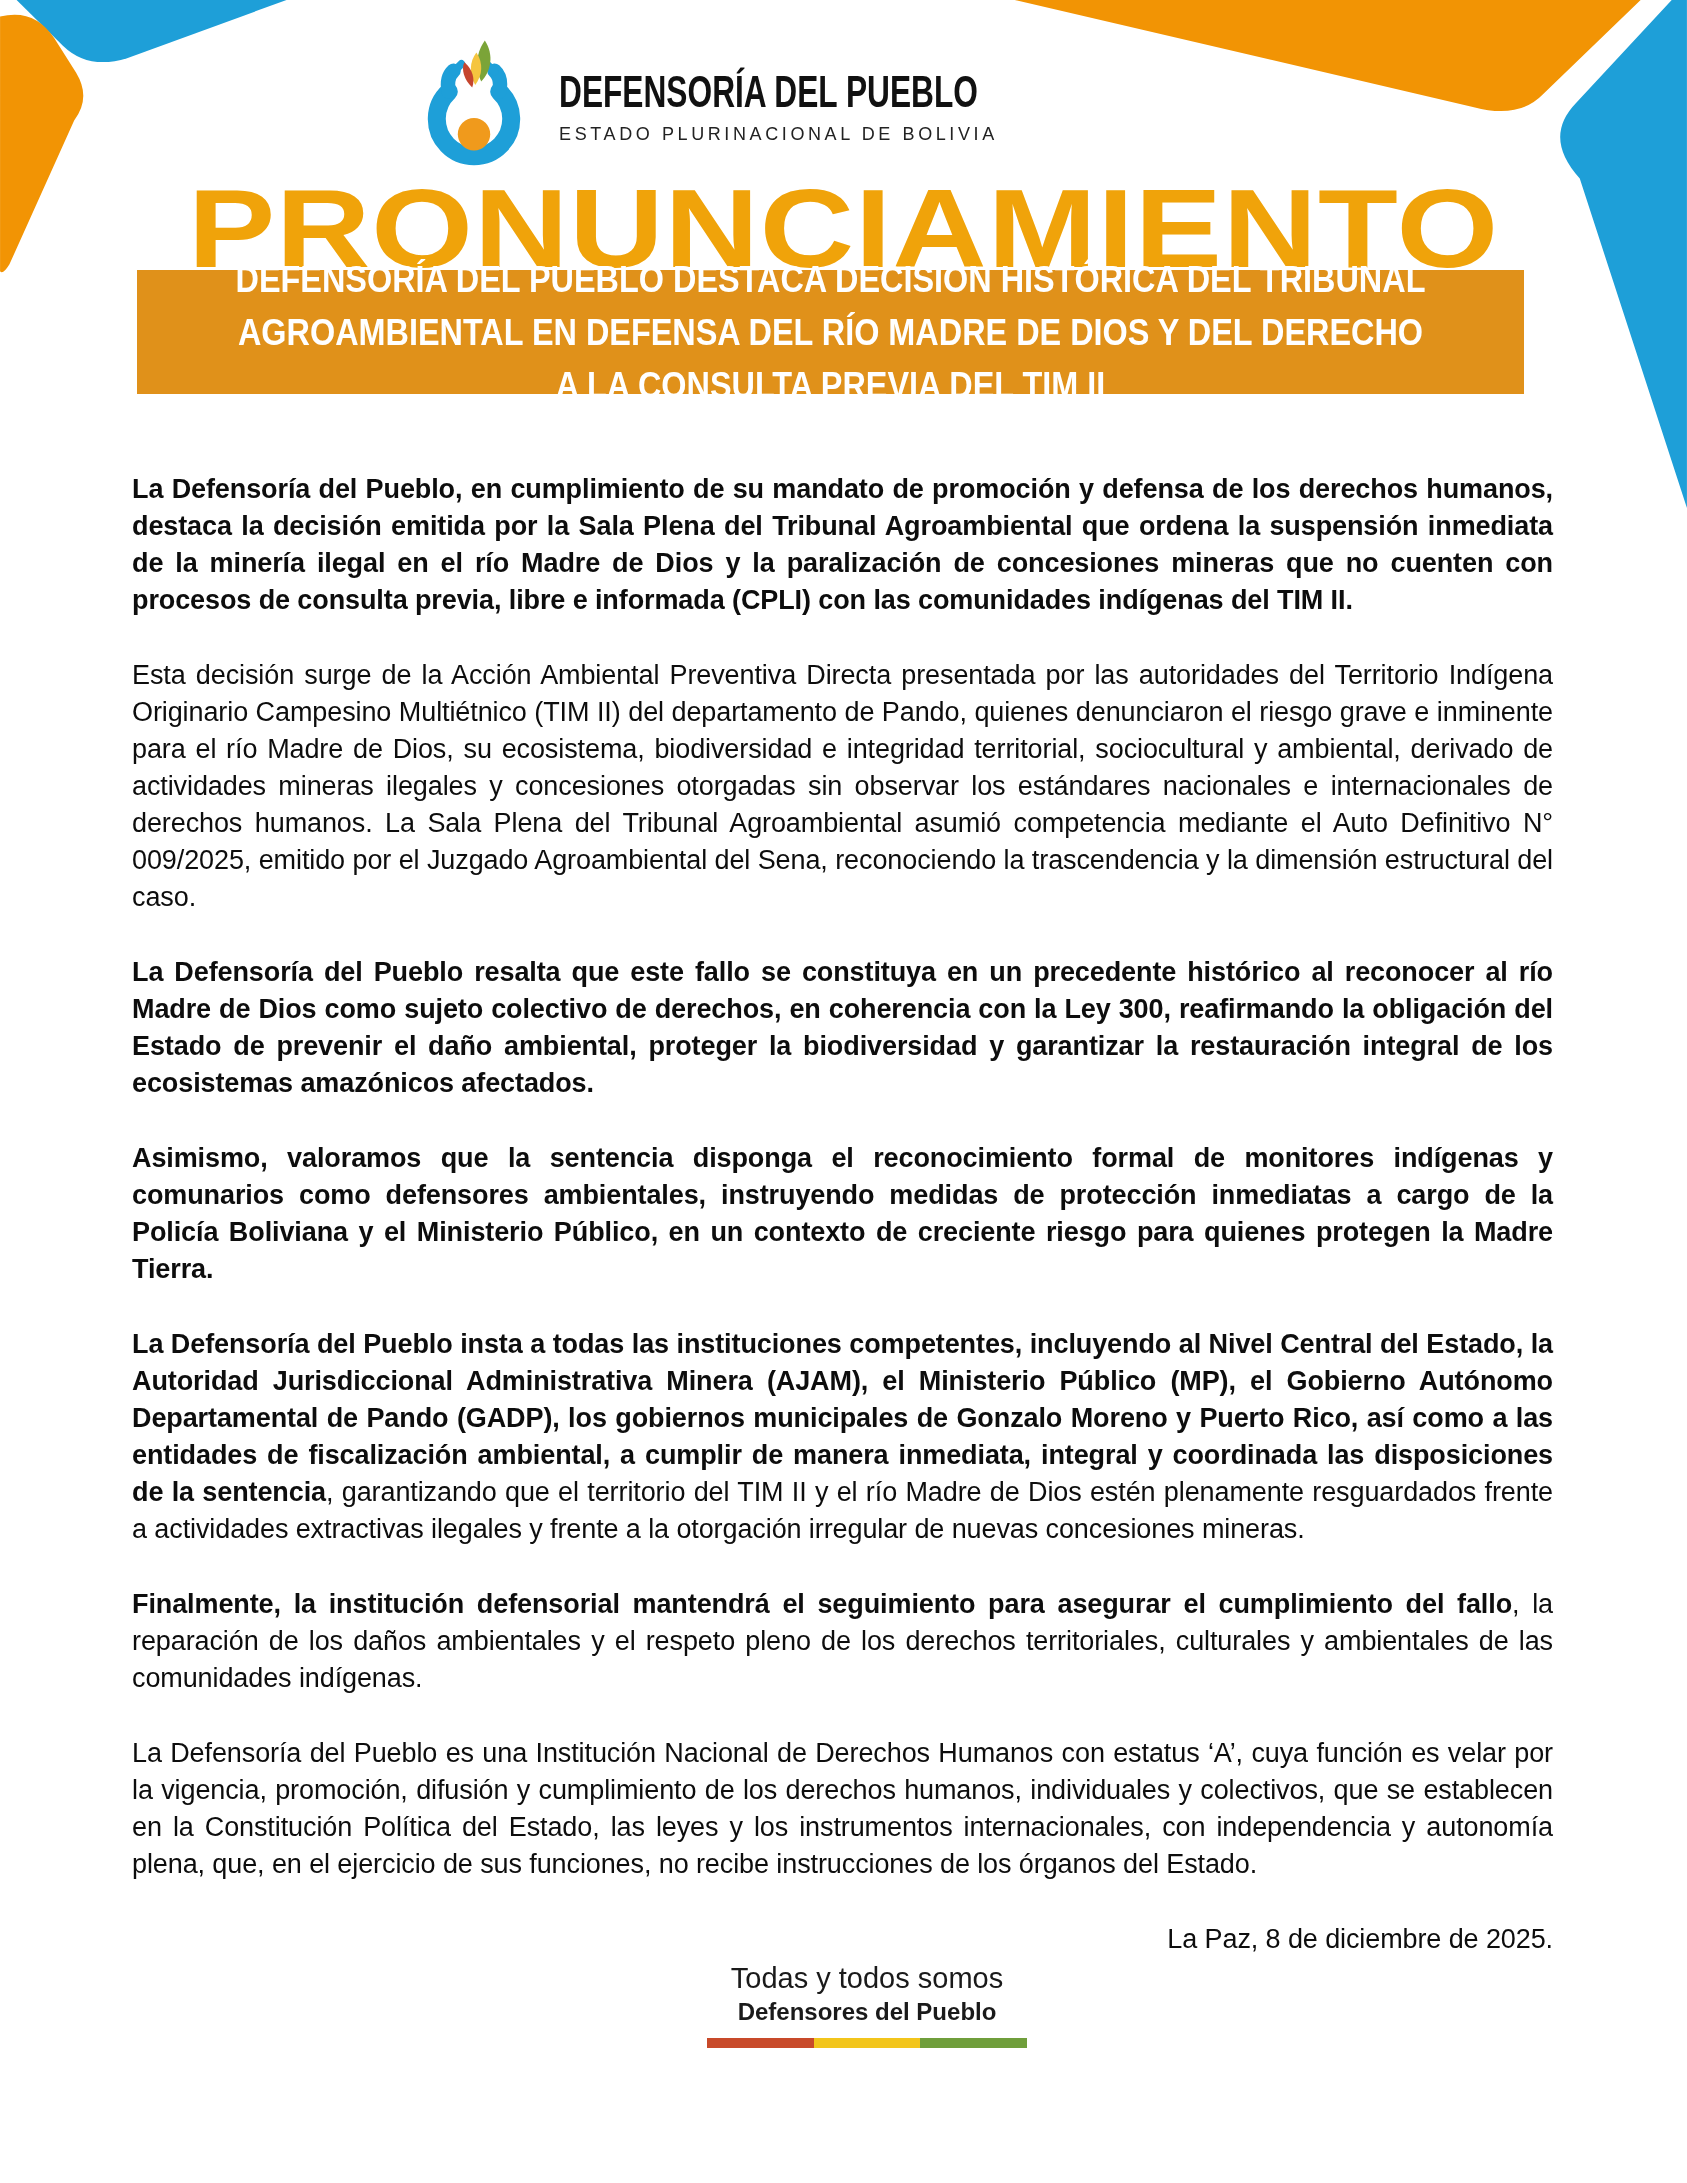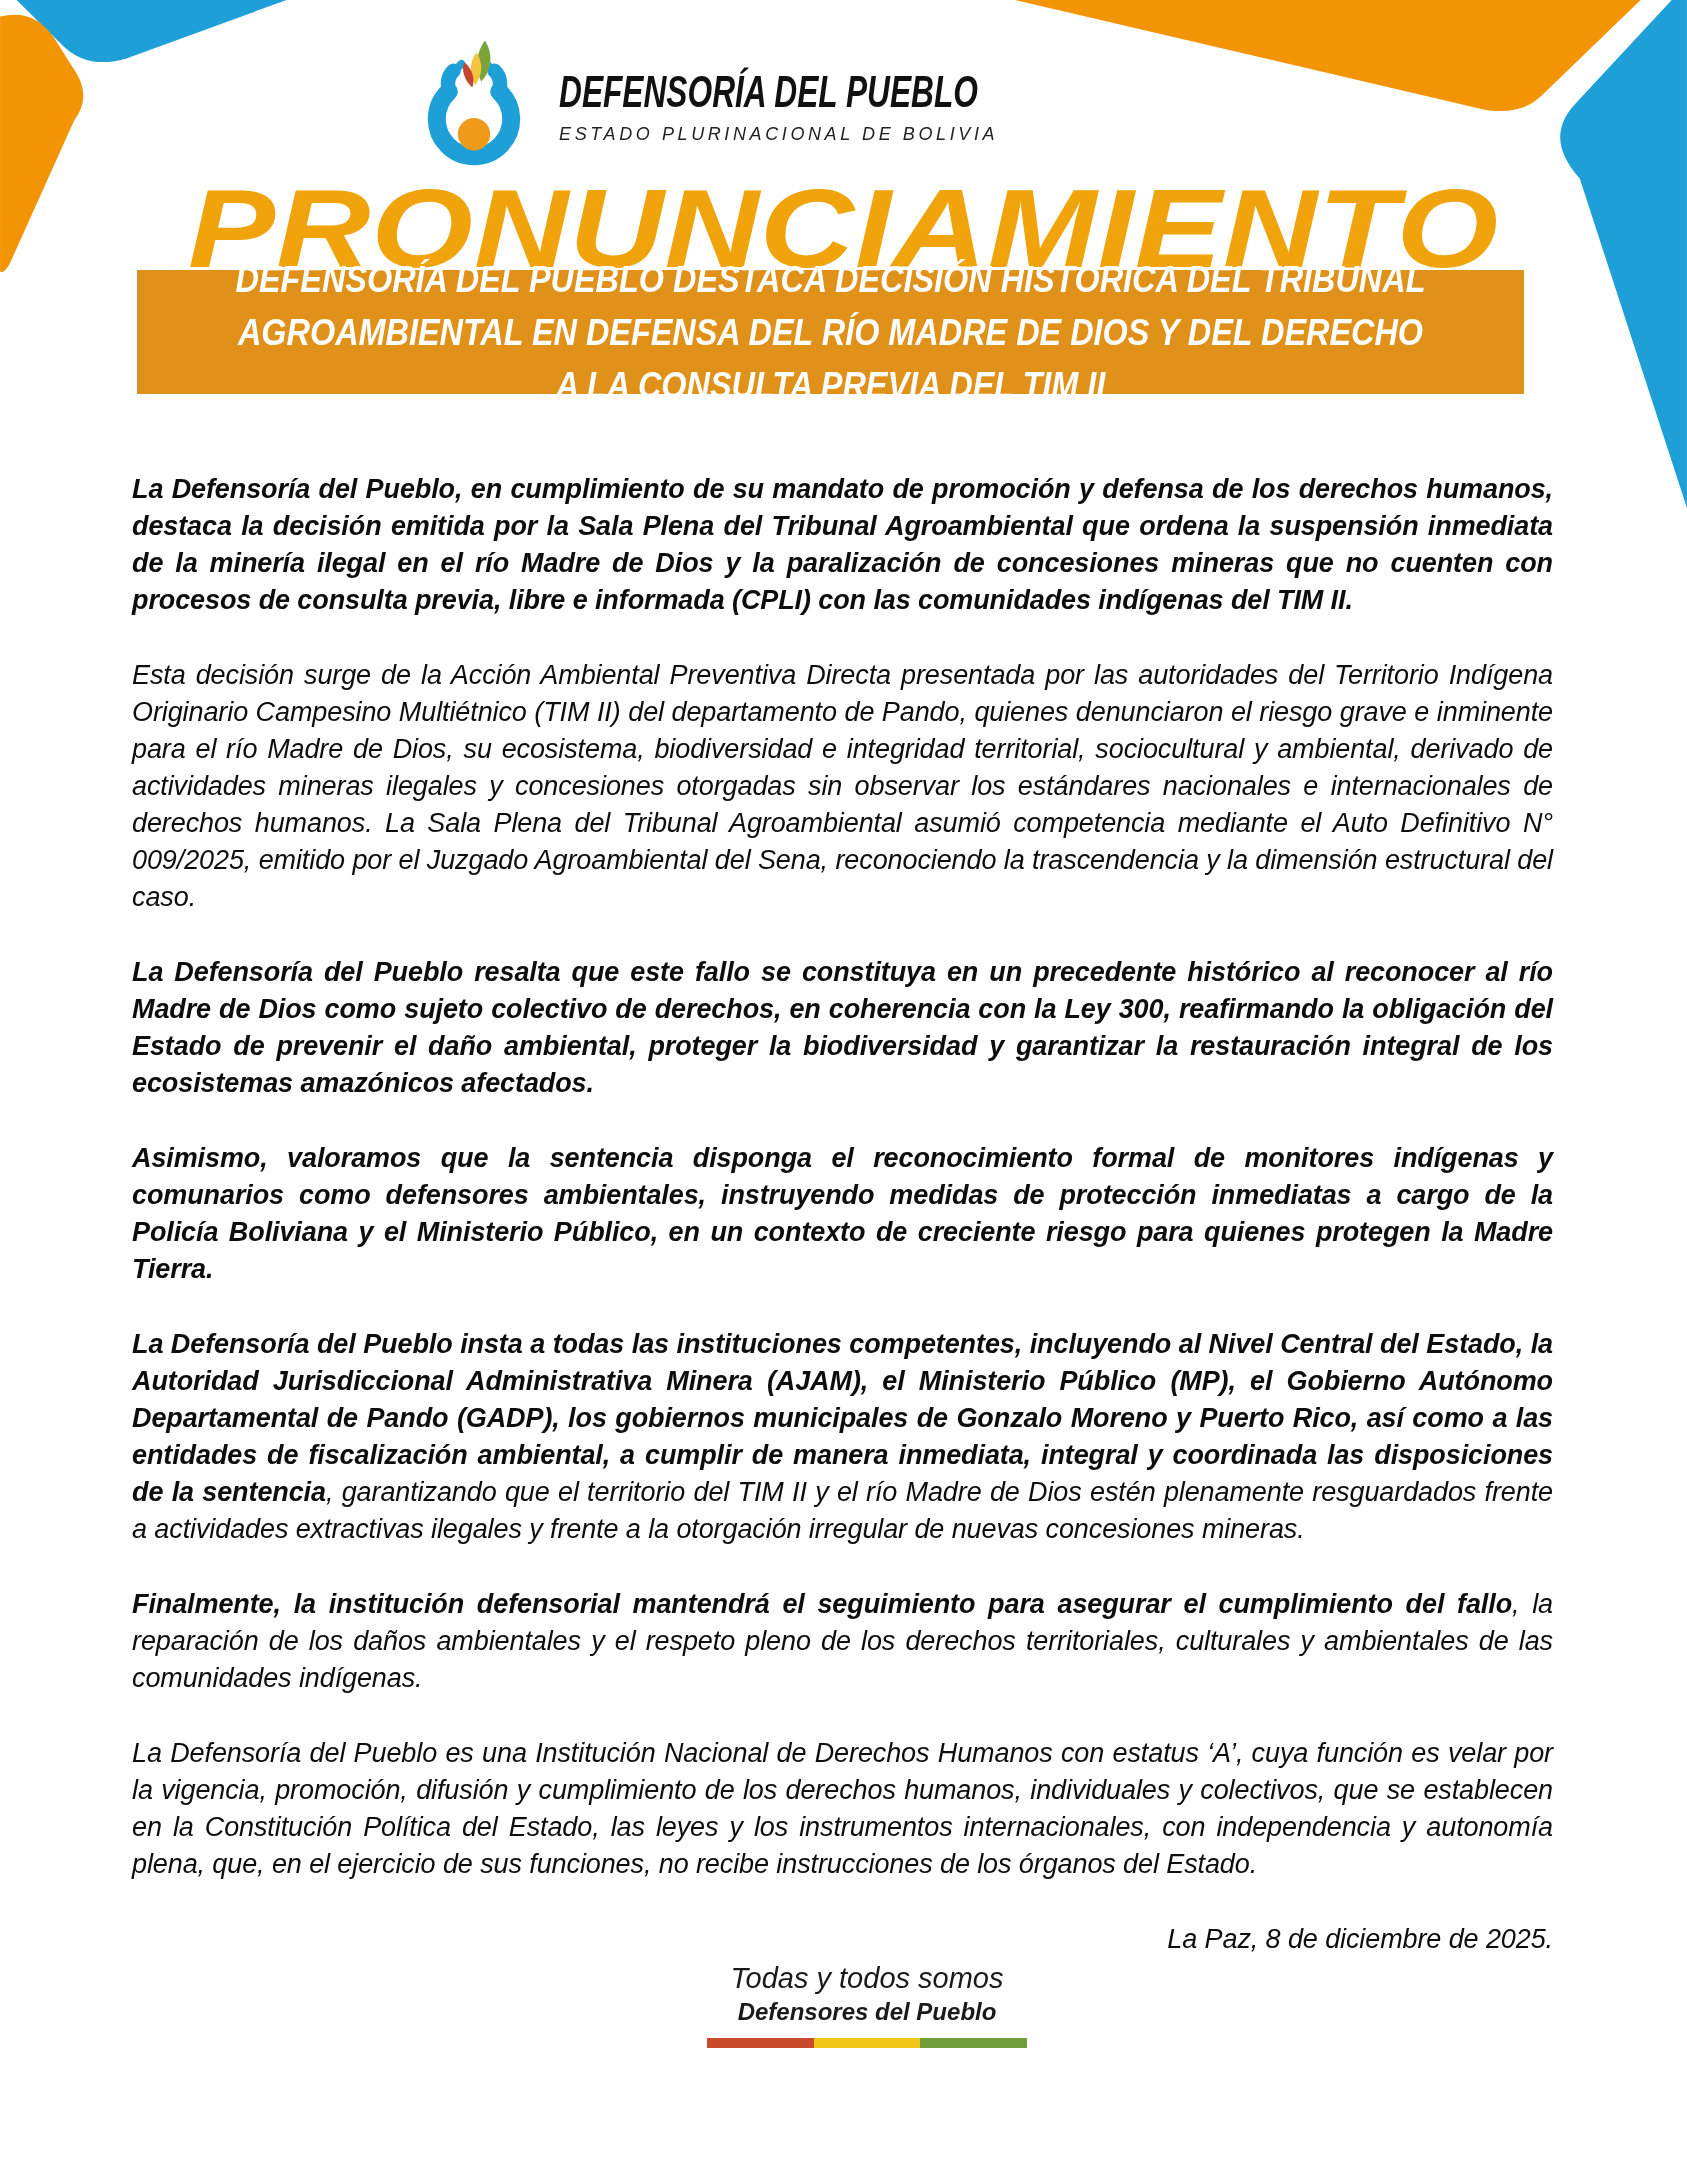--- a/index.html
+++ b/index.html
@@ -1,18 +1,18 @@
 <!DOCTYPE html>
 <html style="--brand-blue: #1E9FD8; --brand-orange: #F29404; --banner-orange: #E0911A; --title-orange: #F0A30A; --flame-red: #C5452E; --flame-yellow: #F5C53F; --flame-green: #7BA438; --head-orange: #F09A1C;font-size:10.6px"><head>
 <meta charset="utf-8">
 <style>
   html,body{margin:0;padding:0;background:#888;}
   .page{
     position:relative; width:1687px; height:2183px; background:#ffffff;
-    overflow:hidden; font-family:"Liberation Sans", sans-serif; margin:0 auto;font-style:italic;
+    overflow:hidden; font-family:"Liberation Sans", sans-serif; margin:0 auto;
   }
   .deco{position:absolute; inset:0; width:1687px; height:2183px; pointer-events:none;}
 
   
   .header{
     position:absolute; top:34px; left:0; right:0;
     display:flex; justify-content:center; align-items:center; gap:25px;
     transform:translateX(-66px);
   }
   .logo-svg{width:120px; height:144px; display:block;}

